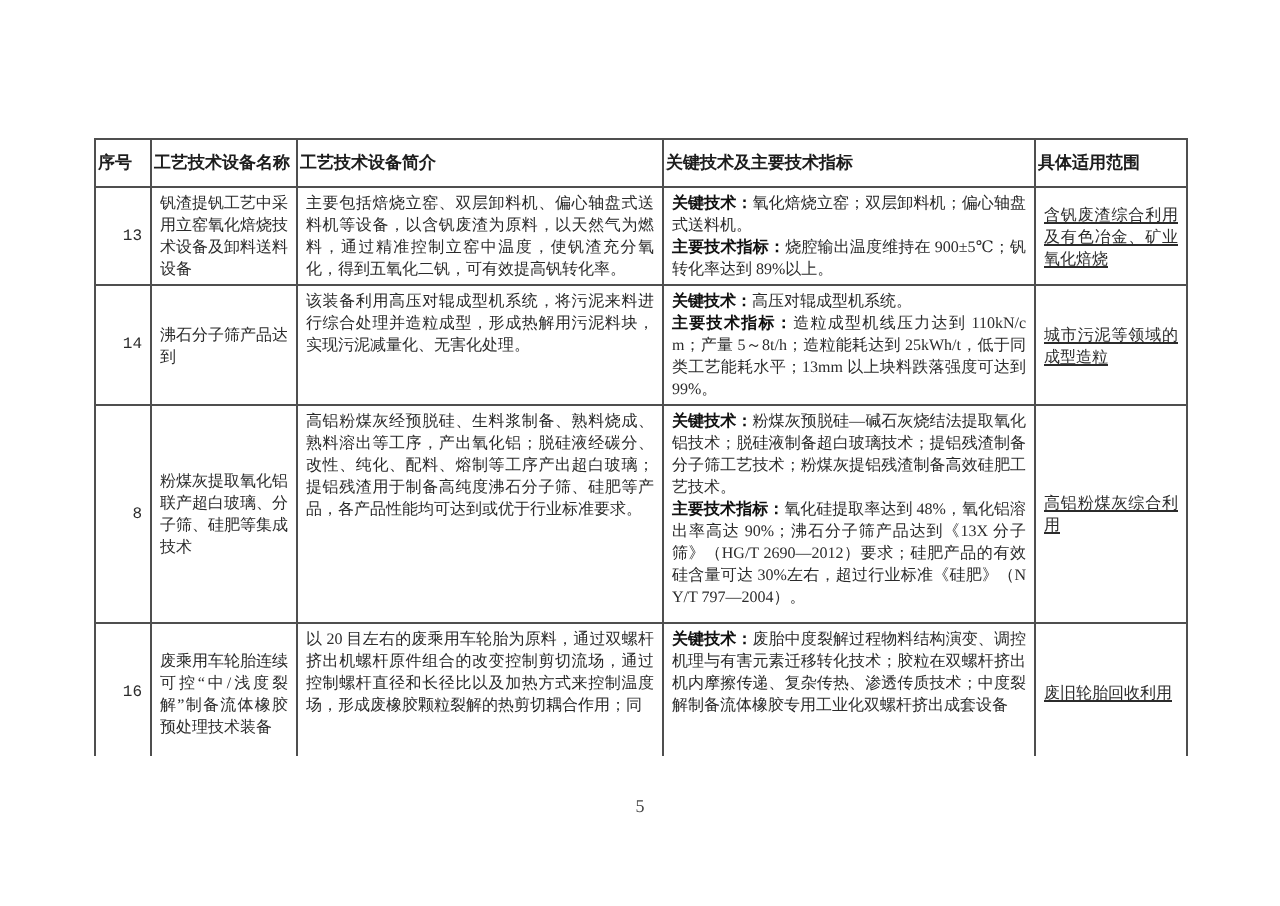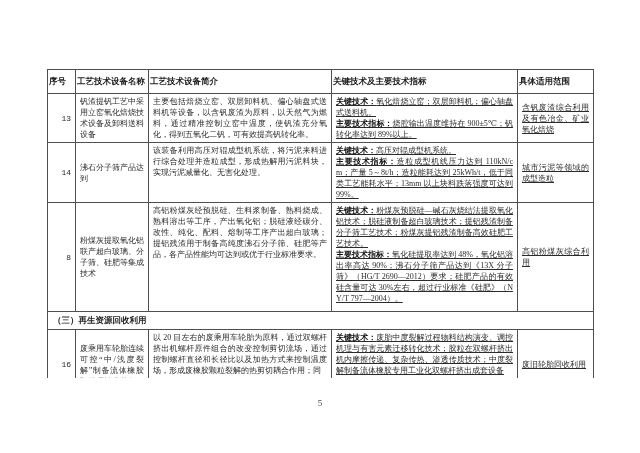--- a/index.html
+++ b/index.html
@@ -24,21 +24,21 @@
   }
   th{
     font-size:8.5px;font-weight:bold;text-align:left;vertical-align:middle;
     padding:2px 1px;color:#1d1d1d;
   }
   td.c-no{text-align:right;vertical-align:middle;font-family:Liberation Mono, monospace;}
   td.c-name{vertical-align:middle;text-align:justify;margin-left:24px;}
   td.c-intro{vertical-align:top;text-align:justify;}
   td.c-key{vertical-align:top;text-align:justify;}
   td.c-scope{vertical-align:middle;text-align:justify;text-decoration:underline;}
-  td.c-key p{margin:0;text-decoration:underline;}
+  td.c-key p{margin:0;}
   td.c-key b{font-weight:bold;color:#111;}
   td.c-section{
     font-weight:bold;text-align:left;vertical-align:middle;
     font-size:8.5px;color:#1d1d1d;padding-left:5px;
   }
   .page-number{
     position:absolute;left:0;top:398px;width:640px;text-align:center;
     font-size:9px;color:#444;
   }
 </style>
@@ -87,23 +87,20 @@
         <tr style="height: 109px;">
           <td class="c-no">8</td>
           <td class="c-name">粉煤灰提取氧化铝联产超白玻璃、分子筛、硅肥等集成技术</td>
           <td class="c-intro">高铝粉煤灰经预脱硅、生料浆制备、熟料烧成、熟料溶出等工序，产出氧化铝；脱硅液经碳分、改性、纯化、配料、熔制等工序产出超白玻璃；提铝残渣用于制备高纯度沸石分子筛、硅肥等产品，各产品性能均可达到或优于行业标准要求。</td>
           <td class="c-key">
             <p><b>关键技术：</b><span>粉煤灰预脱硅—碱石灰烧结法提取氧化铝技术；脱硅液制备超白玻璃技术；提铝残渣制备分子筛工艺技术；粉煤灰提铝残渣制备高效硅肥工艺技术。</span></p>
             <p><b>主要技术指标：</b><span>氧化硅提取率达到 48%，氧化铝溶出率高达 90%；沸石分子筛产品达到《13X 分子筛》（HG/T 2690—2012）要求；硅肥产品的有效硅含量可达 30%左右，超过行业标准《硅肥》（NY/T 797—2004）。</span></p>
           </td>
           <td class="c-scope">高铝粉煤灰综合利用</td>
         </tr>
-        <tr style="height: 18px;">
-          <td class="c-section" colspan="5">（三）再生资源回收利用</td>
-        </tr>
         <tr style="height: 70px;">
           <td class="c-no">16</td>
           <td class="c-name">废乘用车轮胎连续可控“中/浅度裂解”制备流体橡胶预处理技术装备</td>
           <td class="c-intro">以 20 目左右的废乘用车轮胎为原料，通过双螺杆挤出机螺杆原件组合的改变控制剪切流场，通过控制螺杆直径和长径比以及加热方式来控制温度场，形成废橡胶颗粒裂解的热剪切耦合作用；同</td>
           <td class="c-key">
             <p><b>关键技术：</b><span>废胎中度裂解过程物料结构演变、调控机理与有害元素迁移转化技术；胶粒在双螺杆挤出机内摩擦传递、复杂传热、渗透传质技术；中度裂解制备流体橡胶专用工业化双螺杆挤出成套设备</span></p>
           </td>
           <td class="c-scope">废旧轮胎回收利用</td>
         </tr>
       </tbody>

